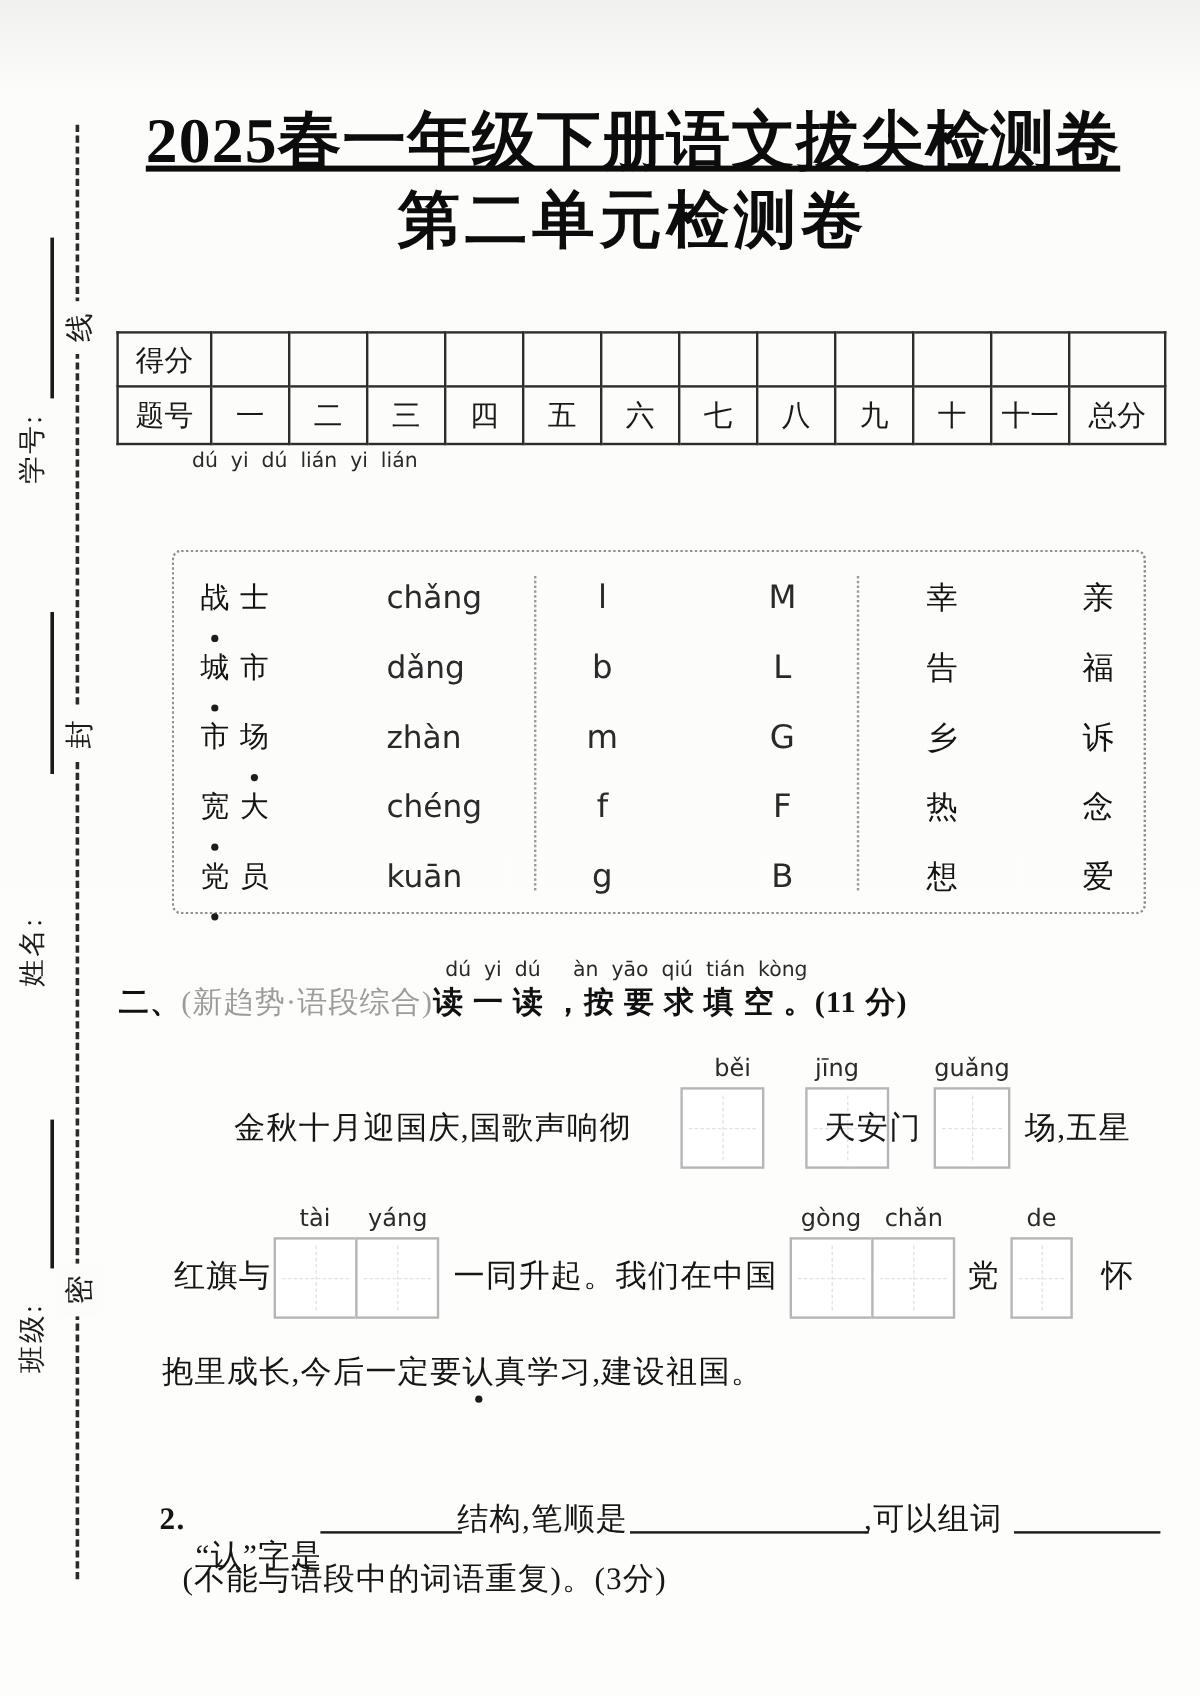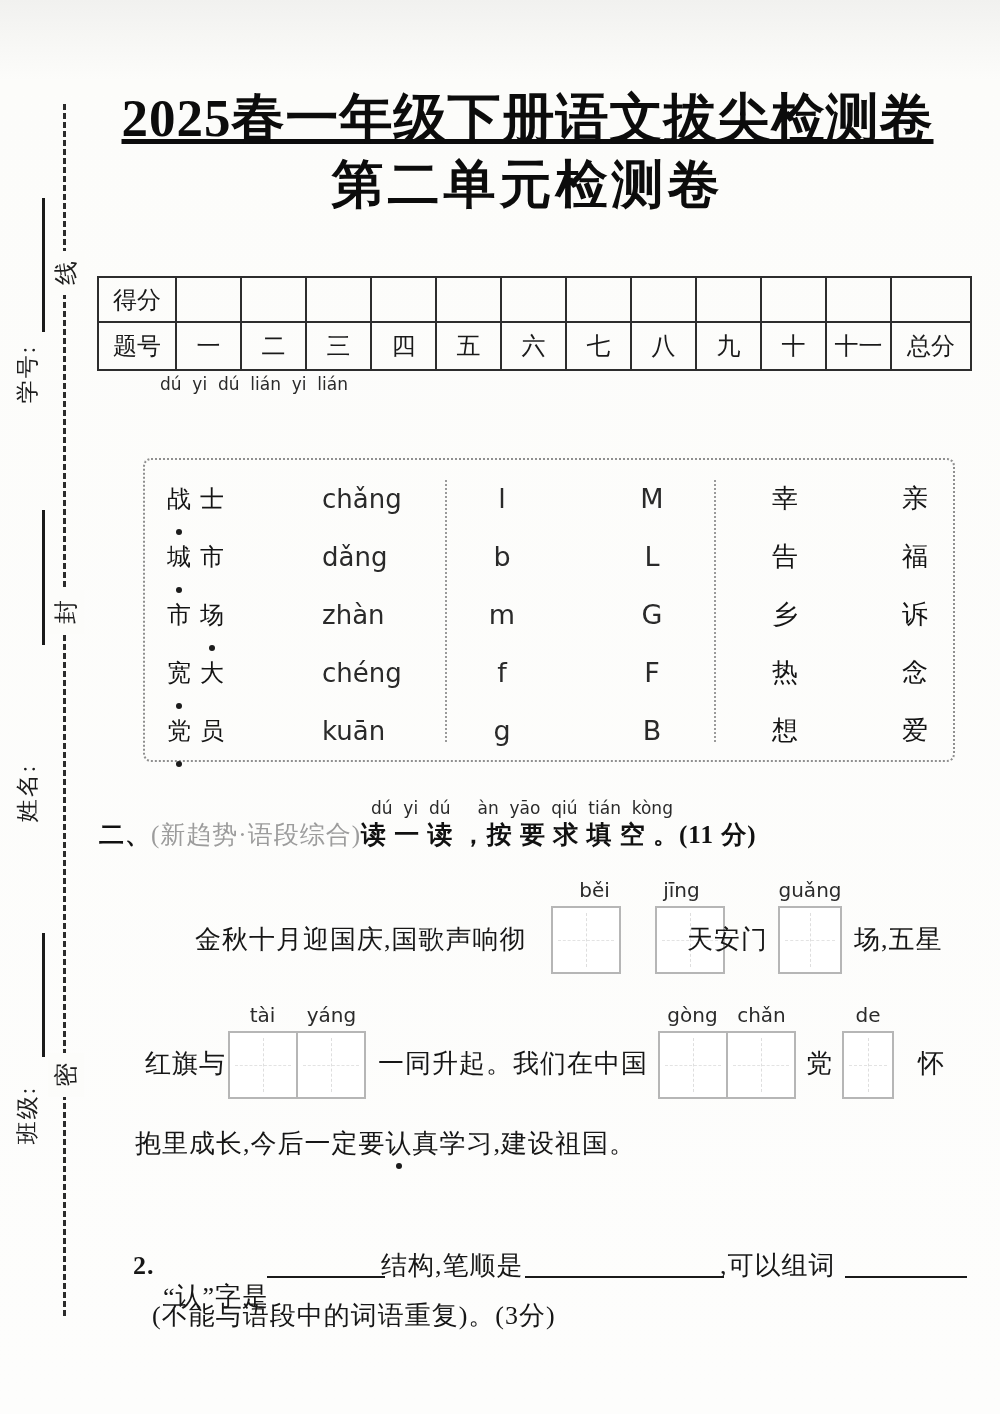--- a/index.html
+++ b/index.html
@@ -176,21 +176,21 @@
       </div>
   </div>
 
   <div class="pinyin-line" style="left:371px;top:798px;">dú  yi  dú     àn  yāo  qiú  tián  kòng</div>
   <div class="sec-heading" style="left:99px;top:818px;">
     <span>二、</span><span class="tag">(新趋势·语段综合)</span><span>读 一 读 ，按 要 求 填 空 。(11 分)</span>
   </div>
 
   <div id="passage-area">
       <div class="ptext" style="left: 195px; top: 920px;">金秋十月迎国庆,国歌声响彻</div>
-      <div class="boxgroup" style="left: 551px; top: 906px; gap: 36px;">
+      <div class="boxgroup" style="left: 567px; top: 906px; gap: 36px;">
         <div class="pinrow">
           <span class="pin">běi</span>
           <span class="pin">jīng</span>
         </div>
         <div class="cell" style="width: 70px;"></div>
         <div class="cell" style="width: 70px;"></div>
       </div>
       <div class="ptext" style="left: 687px; top: 920px;">天安门</div>
       <div class="boxgroup" style="left: 778px; top: 906px;">
         <div class="pinrow">

